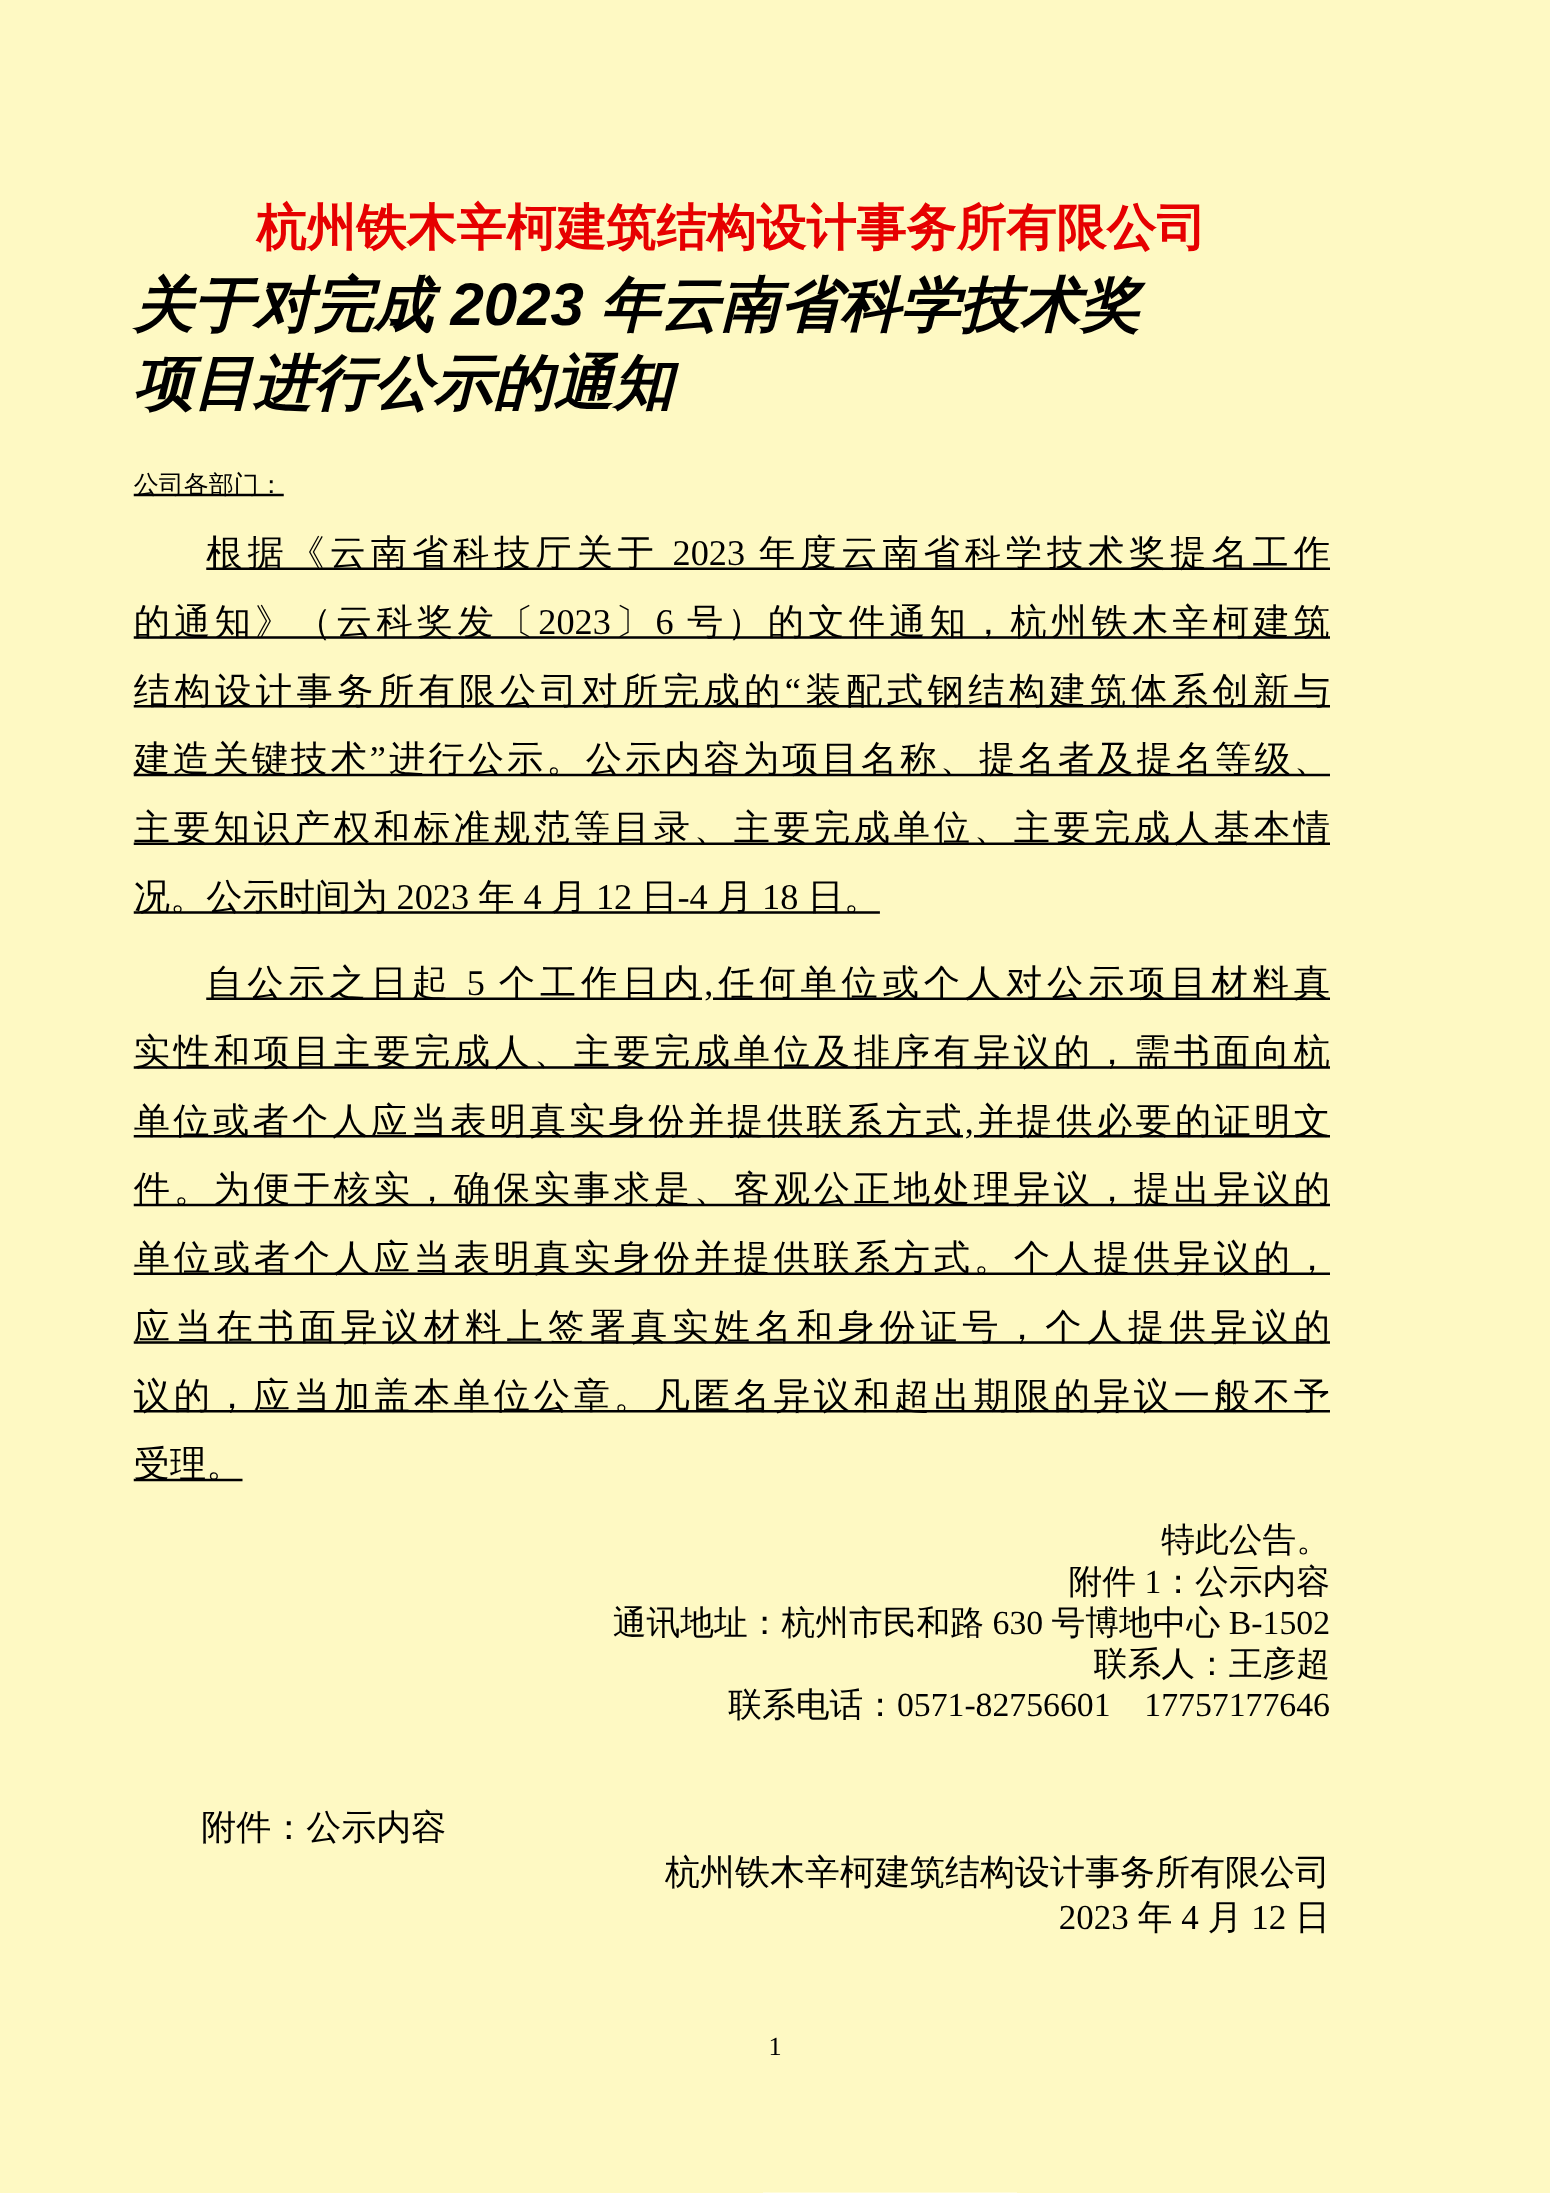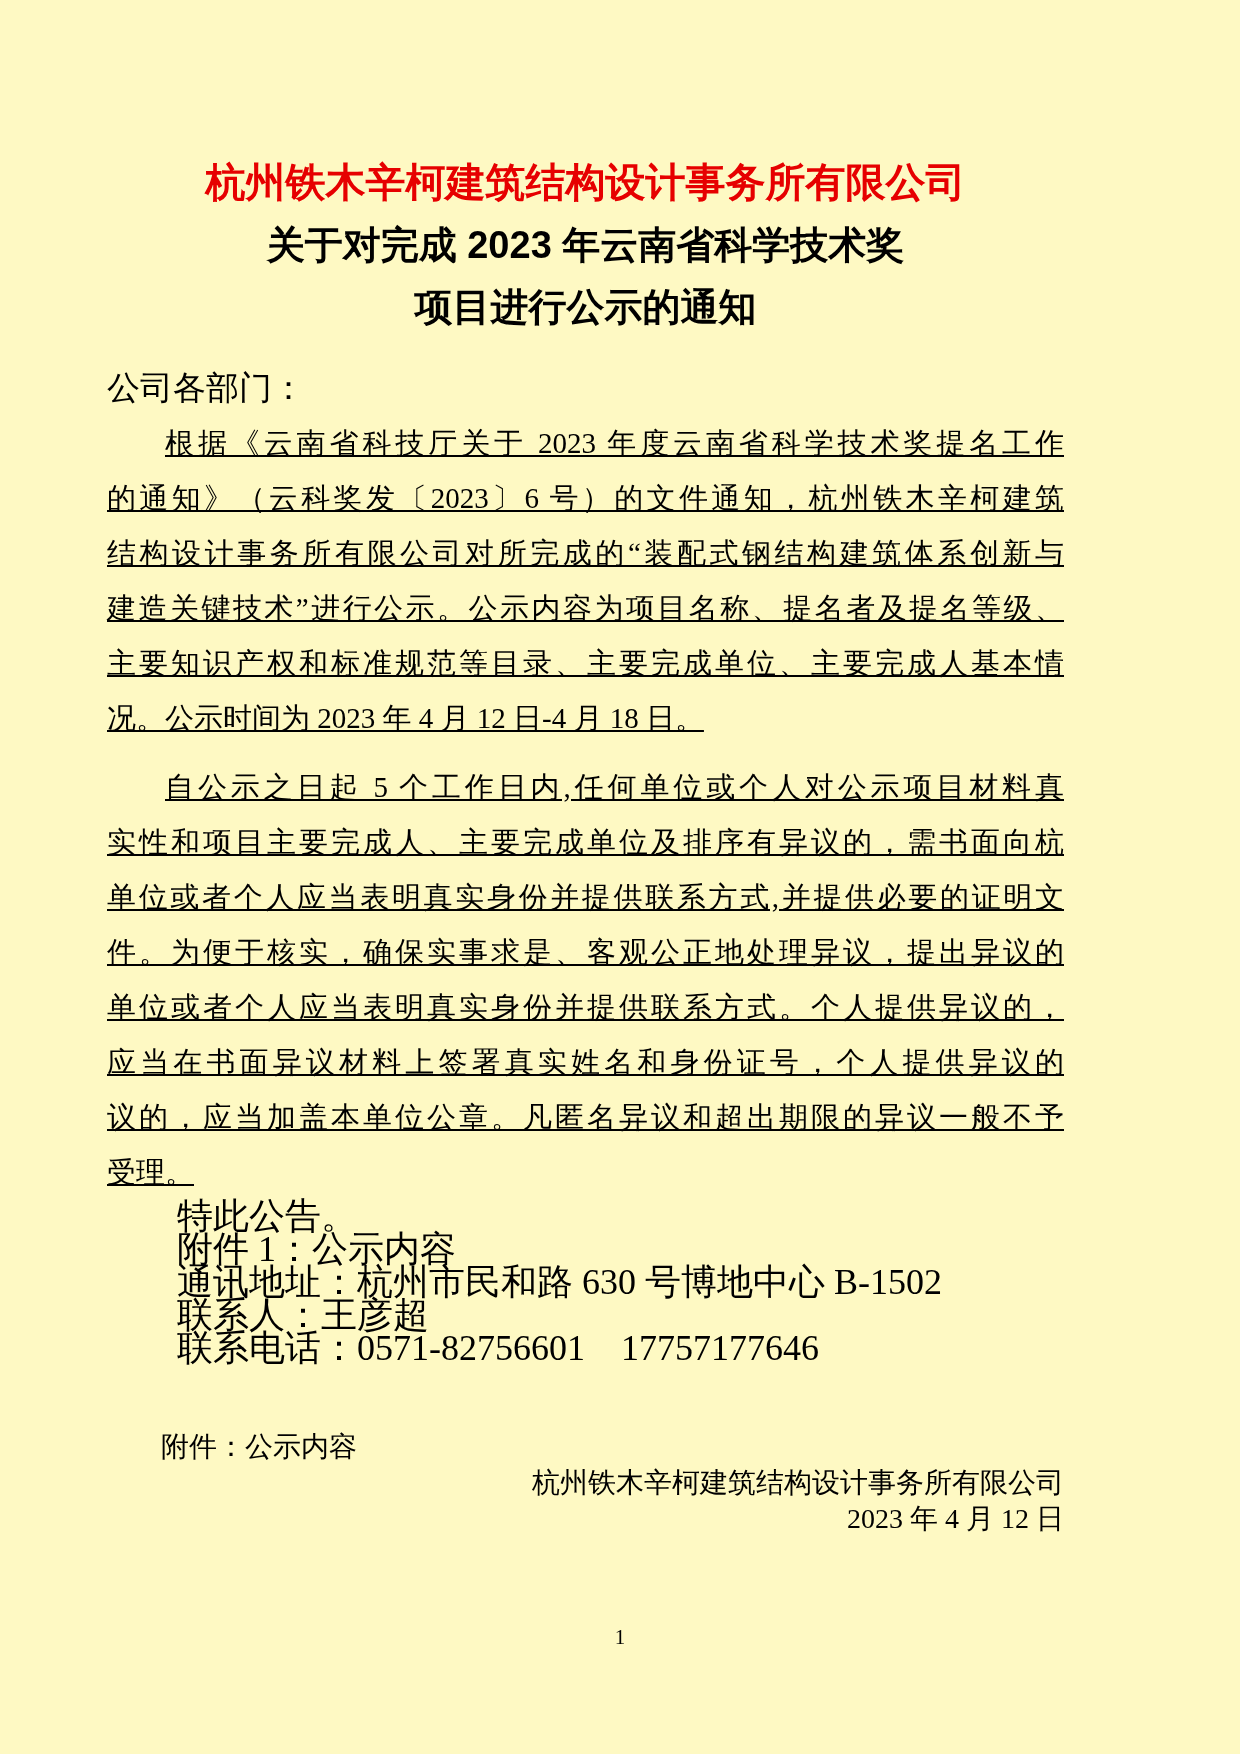--- a/index.html
+++ b/index.html
@@ -23,47 +23,50 @@
     font-family: "Liberation Sans", "DejaVu Sans", sans-serif;
     font-weight: bold;
     font-size: 40px;
     line-height: 48px;
     text-align: center;
     white-space: nowrap;
   }
   .doc-subtitle {
     font-family: "Liberation Sans", "DejaVu Sans", sans-serif;
     font-weight: bold;
-    font-size: 38px;
+    font-size: 48px;
     line-height: 62px;
-    text-align: center;
     white-space: nowrap;
+    font-style: italic;
   }
   .subtitle-block { margin-top: 8px; }
   .salutation {
-    font-size: 33px;
+    font-size: 20px;
     line-height: 56px;
     margin-top: 22px;
+    text-decoration: underline;
   }
   .para {
     font-size: 29px;
     line-height: 55px;
   }
   .para .body-line {
     text-align: justify;
     text-align-last: justify;
     text-decoration: underline;
   }
   .para .body-line.first { padding-left: 58px; }
   .para .body-line.last { text-align-last: left; }
   .para2 { margin-top: 14px; }
   .notes {
+    margin-top: 16px;
     padding-left: 70px;
-    font-size: 36px;
+    font-size: 27px;
     line-height: 33px;
+    text-align: right;
   }
   .footer-attachment {
     margin-top: 64px;
     padding-left: 54px;
     font-size: 28px;
     line-height: 36px;
     font-family: Liberation Serif, serif;
   }
   .signature-block {
     text-align: right;

